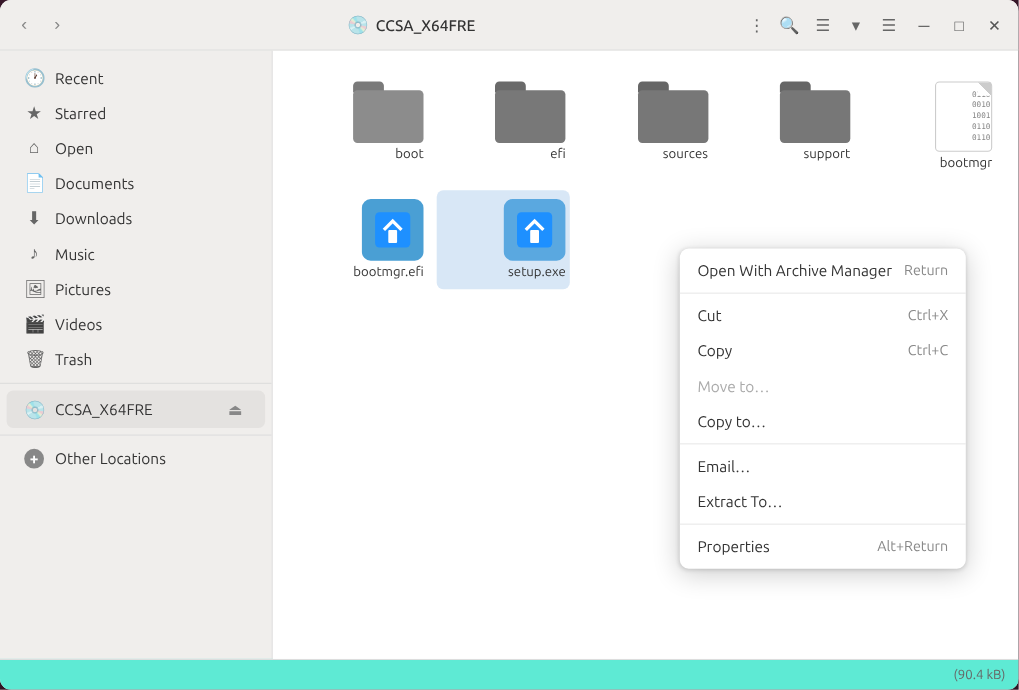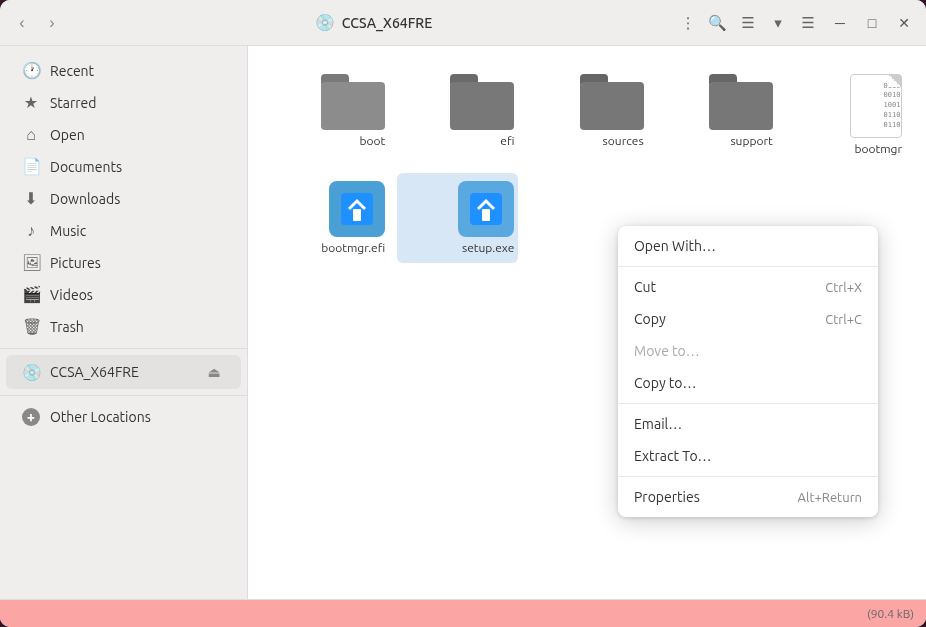--- a/index.html
+++ b/index.html
@@ -315,21 +315,21 @@
       font-size: 13px;
     }
     .ctx-divider {
       height: 1px;
       background: #e8e8e8;
       margin: 4px 0;
     }
     
     .statusbar {
       height: 28px;
-      background: #fca5a5;
+      background: #5eead4;
       border-top: 1px solid #ddd;
       display: flex;
       align-items: center;
       justify-content: flex-end;
       padding: 0 12px;
       font-size: 12px;
       color: #666;
       flex-shrink: 0;
     }
   </style>
@@ -479,21 +479,22 @@
               <path d="M12 20 L20 12 L28 20" stroke="white" stroke-width="3" fill="none"></path>
               <rect x="16" y="20" width="8" height="12" rx="1" fill="white"></rect>
             </svg>
           </div>
           <span class="file-name">setup.exe</span>
         </div>
       </div>
 
       <div class="context-menu">
         <div class="ctx-item">
-          <span>Open With…</span>
+          <span>Open With Archive Manager</span>
+          <span class="ctx-shortcut">Return</span>
         </div>
         <div class="ctx-divider"></div>
         <div class="ctx-item">
           <span>Cut</span>
           <span class="ctx-shortcut">Ctrl+X</span>
         </div>
         <div class="ctx-item">
           <span>Copy</span>
           <span class="ctx-shortcut">Ctrl+C</span>
         </div>

